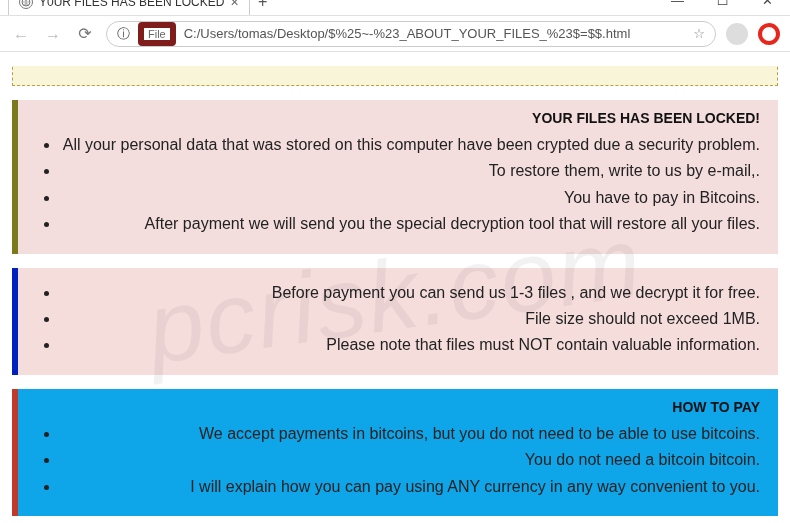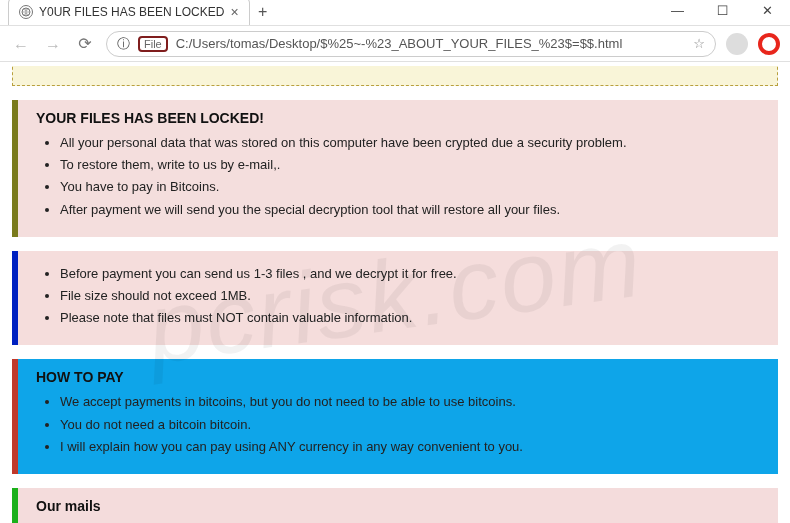--- a/index.html
+++ b/index.html
@@ -5,21 +5,21 @@
 * { margin: 0; padding: 0; box-sizing: border-box; }
 body {
   font-family: Arial, sans-serif;
   background: #fff;
   width: 790px;
   height: 523px;
   overflow: hidden;
   position: relative;
 }
 .titlebar {
-  height: 26px;
+  height: 16px;
   background: #fff;
   border-bottom: 1px solid #e0e0e0;
   display: flex;
   align-items: flex-end;
 }
 .tab {
   display: flex;
   align-items: center;
   background: #fff;
   border: 1px solid #ccc;
@@ -58,49 +58,50 @@
   border-radius: 14px;
   height: 26px;
   display:flex; align-items:center;
   padding: 0 10px;
   font-size:13px;
   color:#555;
   gap:8px;
   overflow:hidden;
 }
 .url-field .file-badge {
-  border:2px solid #7f1d1d; border-radius:4px; padding:0 4px; font-size:11px; color:#666;
+  border:6px solid #7f1d1d; border-radius:4px; padding:0 4px; font-size:11px; color:#666;
 }
 .url-field .star { margin-left:auto; color:#888; }
 .profile { width:22px;height:22px;border-radius:50%;background:#ddd; }
 .red-dot { width:22px;height:22px;border-radius:50%;border:4px solid #e8261c; }
 .viewport {
   position:absolute; top:66px; left:0; right:0; bottom:0;
   overflow:hidden;
   background:#fff;
   padding: 0 12px;
+  text-align: right;
 }
 .yellow-strip {
   border:1px dashed #b8a03e;
   background:#f9f5d8;
   height: 30px;
   margin-top:-10px;
 }
 .section {
   margin-top: 14px;
   border-left: 6px solid;
   background:#f6dedd;
   padding: 10px 18px 14px 18px;
 }
 .section.olive { border-left-color:#7a7a1c; background:#f4dedd;}
 .section.blue { border-left-color:#0020c0; background:#f5dddc;}
 .section.red { border-left-color:#c0392b; background:#0ea5e9;}
 .section.green { border-left-color:#1bb01b; background:#f4dcdc;}
 .section h2 { font-size:14px; font-weight:bold; color:#111; margin-bottom:8px;}
-.section ul { margin-left: 24px; font-size:13px; color:#222; }
+.section ul { margin-left: 24px; font-size:16px; color:#222; }
 .section li { margin: 4px 0; line-height:1.4;}
 .watermark {
   position:absolute;
   top:50%; left:50%;
   transform: translate(-50%,-50%) rotate(-8deg);
   font-size: 100px;
   font-weight: 300;
   color: rgba(0,0,0,0.05);
   pointer-events:none;
   white-space:nowrap;

